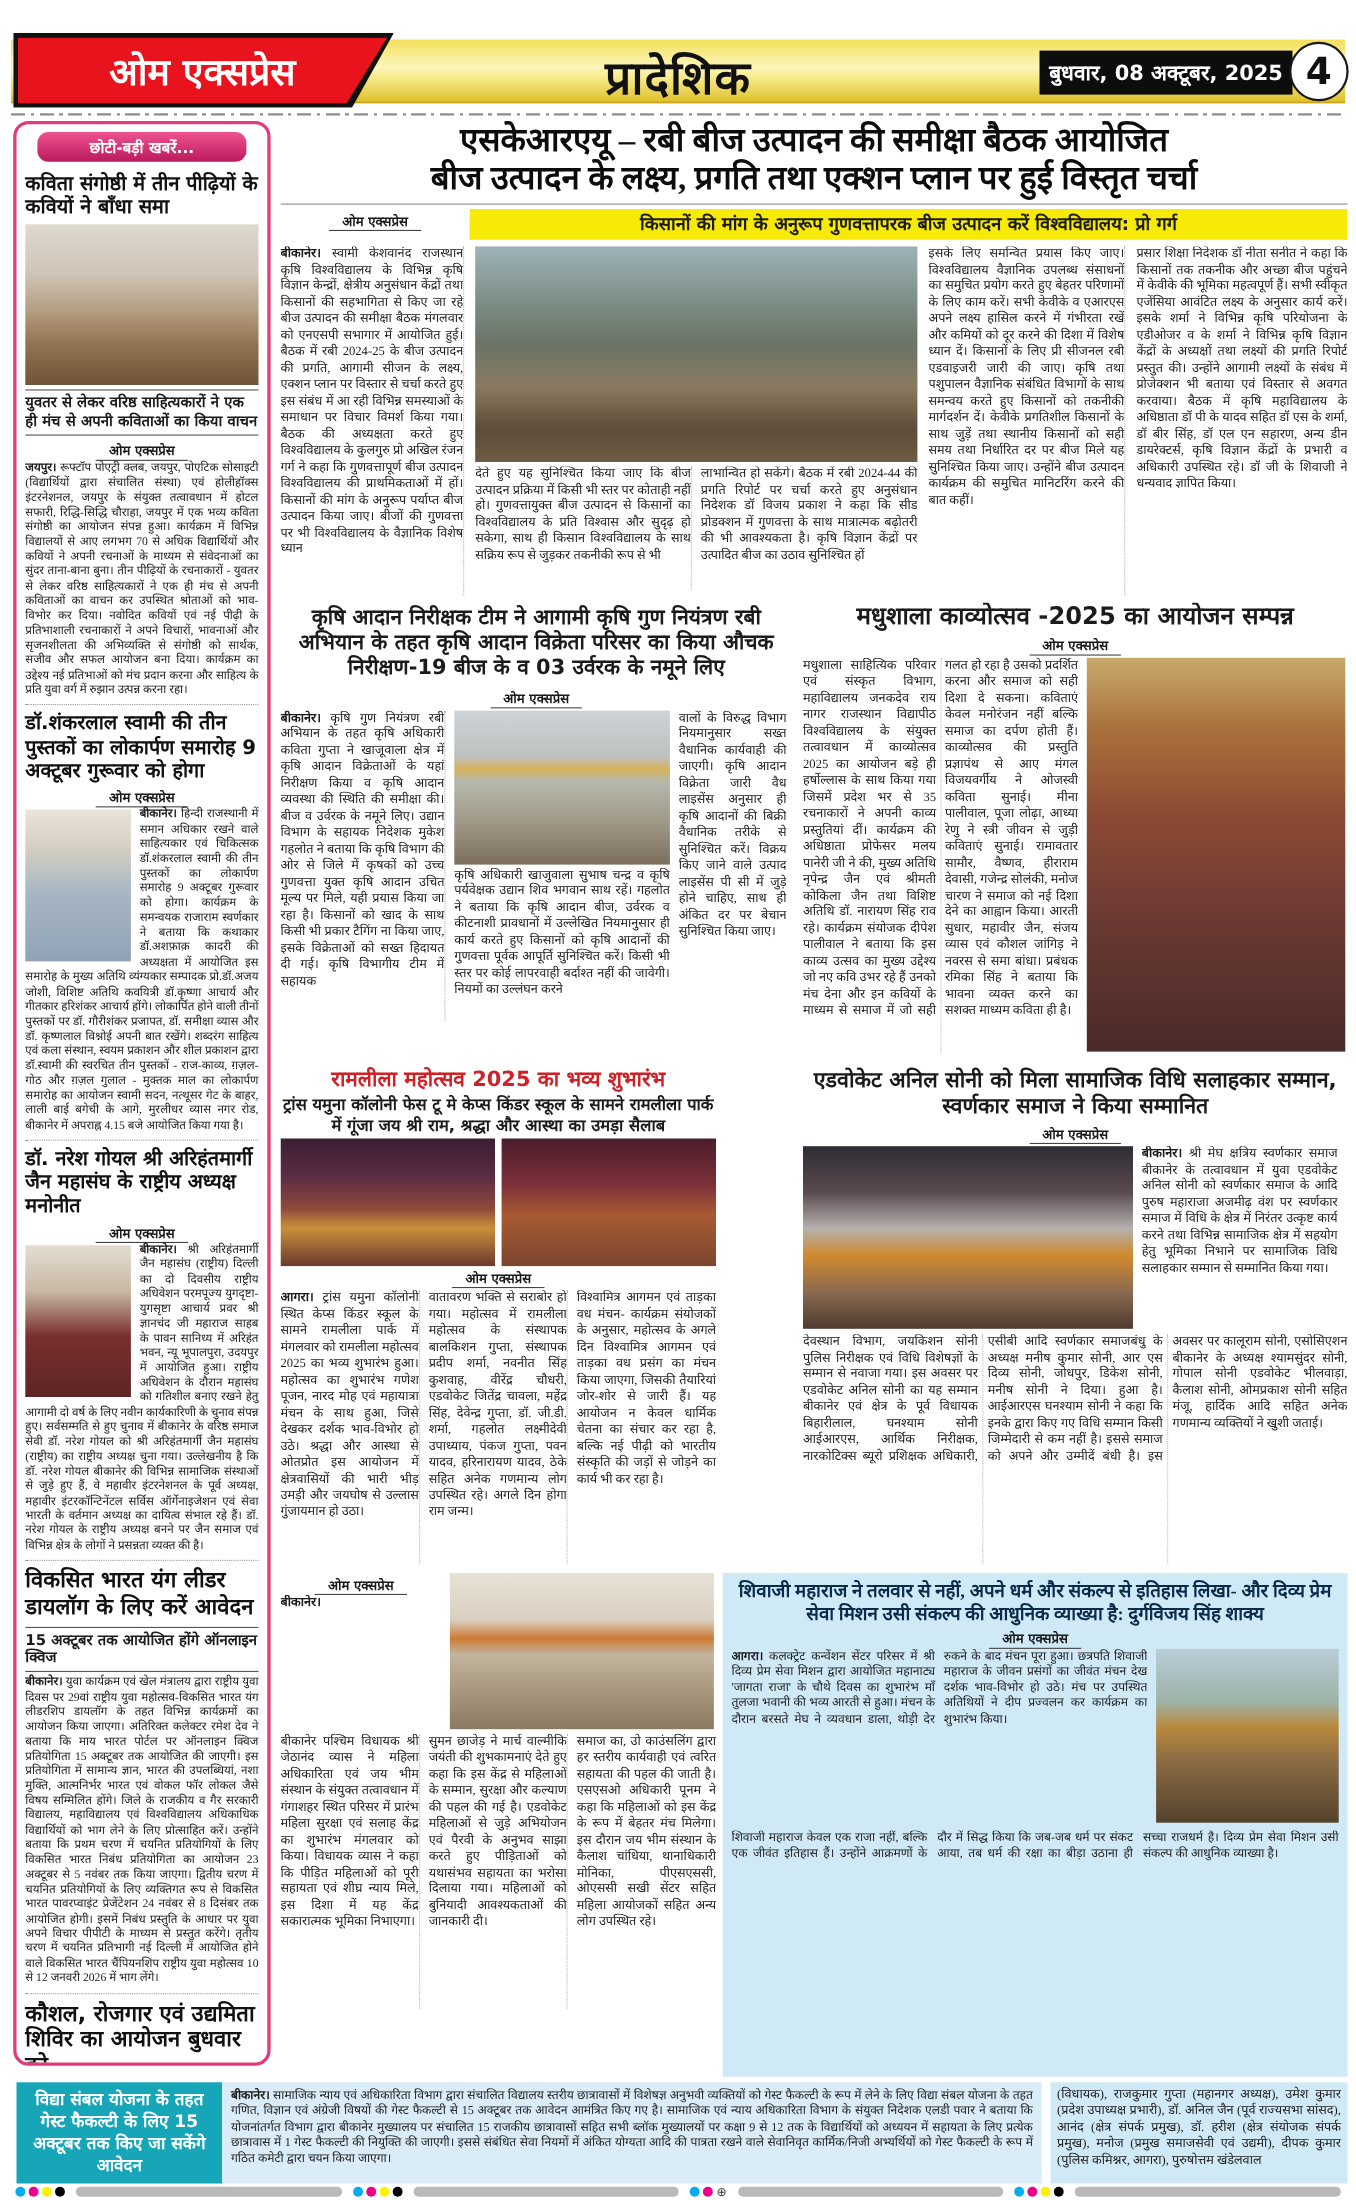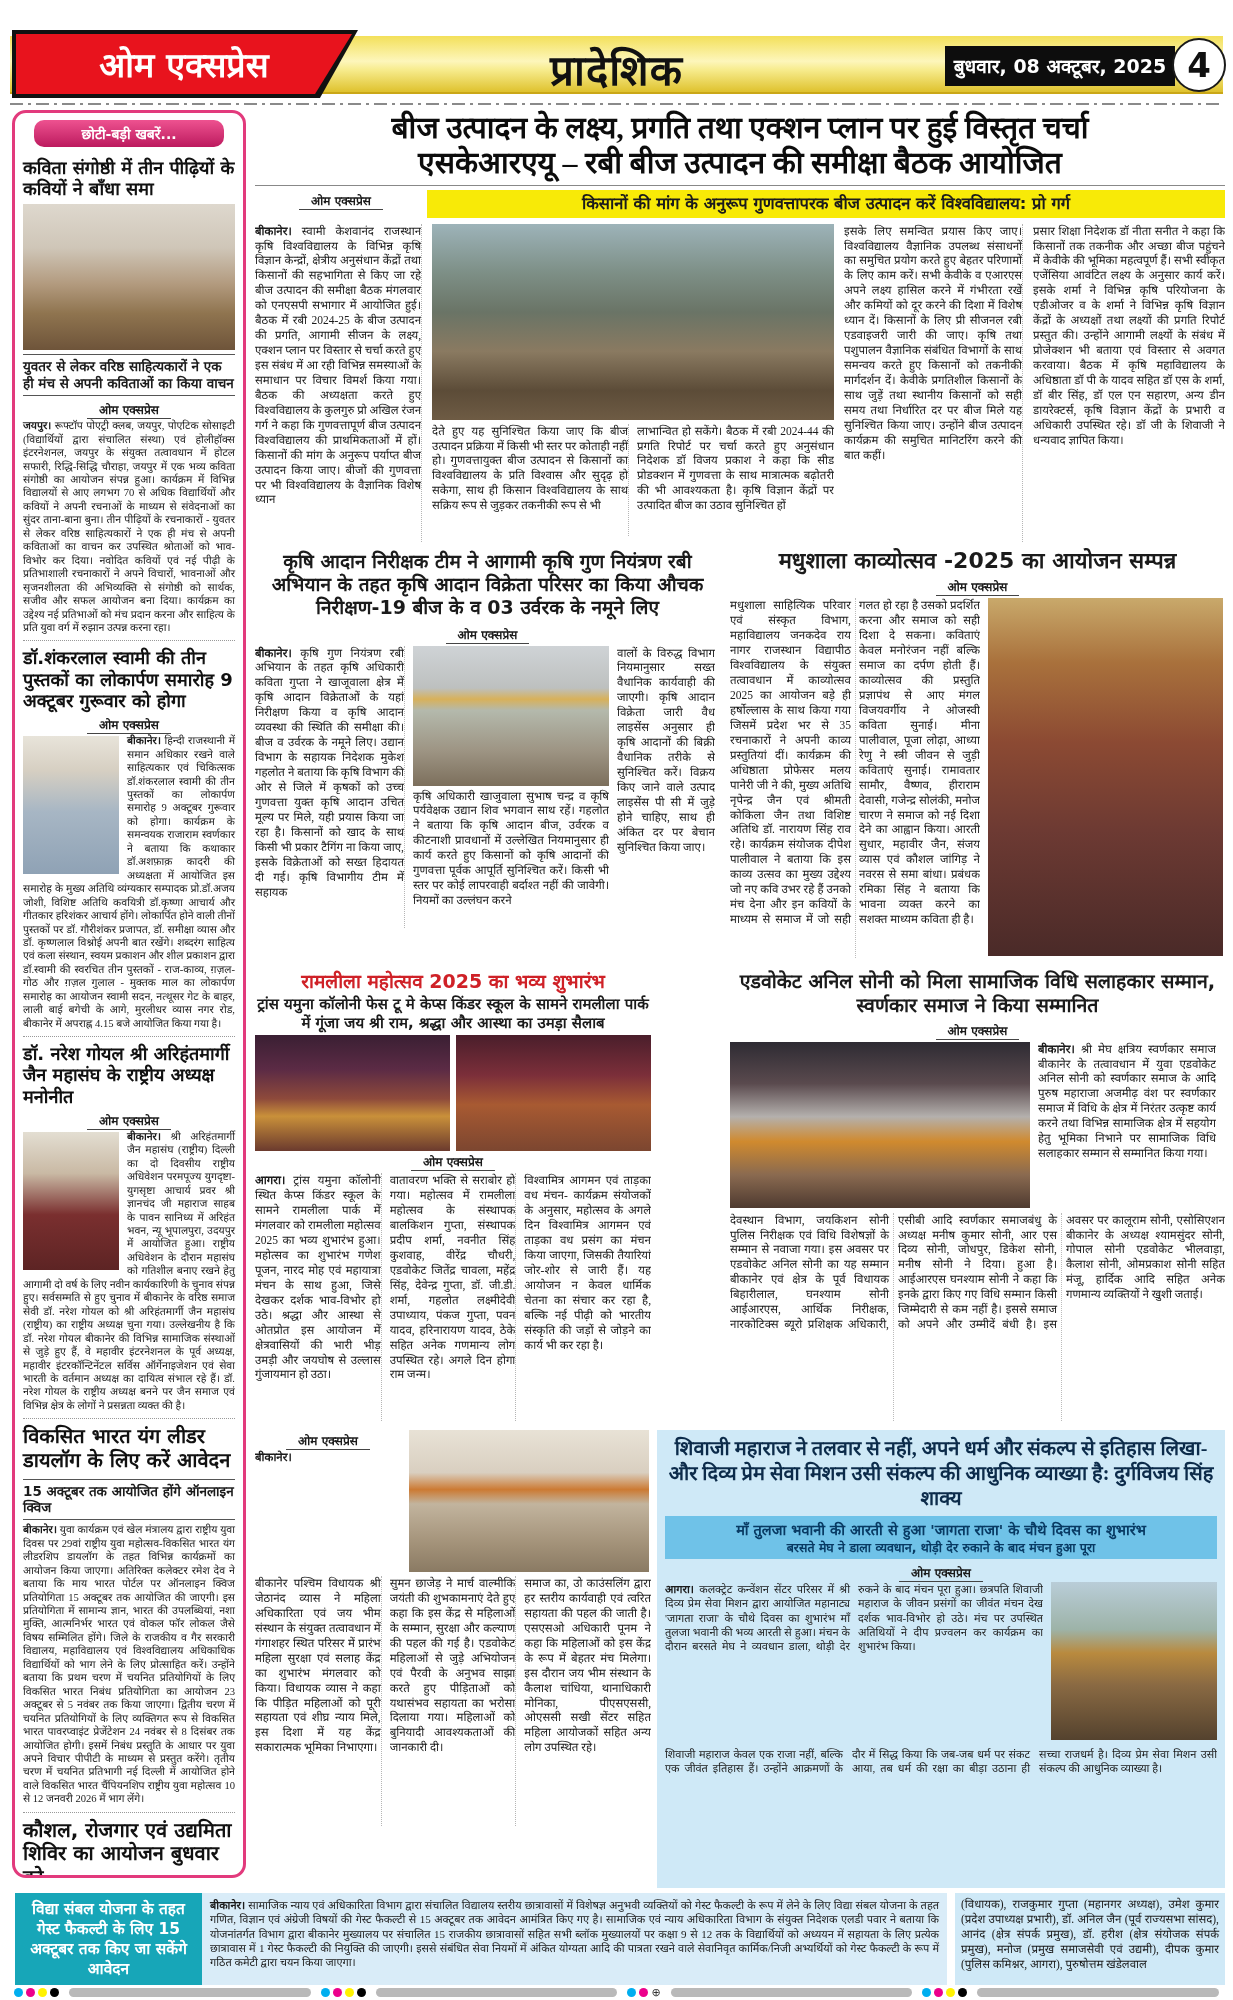--- a/index.html
+++ b/index.html
@@ -125,21 +125,21 @@
   .vidh-row { display:flex; gap:8px; }
   .vidh-colA { width:146px; }
   .photo-vidh { width:240px; height:142px;
     background:linear-gradient(180deg,#e8e2d6 0%,#d9cfc0 30%,#cc7a33 42%,#c2b49e 52%,#a39279 80%,#8a7a63 100%); }
   .vidh-cols { display:flex; gap:8px; margin-top:4px; }
   .vidh-cols .bodytxt { width:127px; height:250px; }
 
   
   .shiva { left:657px; top:1430px; width:568px; height:458px; background:#cfe9f7;
     padding:6px 8px; overflow:hidden; }
-  .shiva h2 { text-align:center; font-size:20px; line-height:1.25; color:#0c2b4a; }
+  .shiva h2 { text-align:center; font-size:17px; line-height:1.25; color:#0c2b4a; }
   .shiva-strip { background:#6fc2e8; color:#083a63; text-align:center; margin:5px 0 3px;
     padding:3px 4px; font-family:"DejaVu Sans",sans-serif; font-weight:bold; }
   .shiva-strip .s1 { font-size:14.5px; }
   .shiva-strip .s2 { font-size:12.5px; }
   .shiva-row { display:flex; gap:8px; }
   .shiva-txt { width:378px; height:160px; column-count:2; column-gap:8px; }
   .photo-shiva { width:166px; height:158px;
     background:linear-gradient(180deg,#b9cdd8 0%,#9db3a8 30%,#b98a3e 45%,#8a6a43 65%,#54422e 100%); }
   .shiva-cols { height:112px; margin-top:5px; column-count:3; column-gap:9px; }
   .shiva .bodytxt { font-size:11px; }
@@ -212,22 +212,22 @@
 
   <div class="sb-sep"></div>
   <div>
     <div class="sb-h hfont" style="font-size:20px">कौशल, रोजगार एवं उद्यमिता शिविर का आयोजन बुधवार को</div>
 
   </div>
 </div>
 
 <div class="abs lead">
   <h1>
+    <div>एसकेआरएयू – रबी बीज उत्पादन की समीक्षा बैठक आयोजित</div>
     <div>बीज उत्पादन के लक्ष्य, प्रगति तथा एक्शन प्लान पर हुई विस्तृत चर्चा</div>
-    <div>एसकेआरएयू – रबी बीज उत्पादन की समीक्षा बैठक आयोजित</div>
   </h1>
   <div class="lead-krow">
     <div class="by byline"><span>ओम एक्सप्रेस</span></div>
     <div class="kicker hfont">किसानों की मांग के अनुरूप गुणवत्तापरक बीज उत्पादन करें विश्वविद्यालय: प्रो गर्ग</div>
   </div>
   <div class="lead-cols">
     <div class="lead-colA bodytxt vsep" style="height:318px">
       <b class="dl">बीकानेर।</b> <span>स्वामी केशवानंद राजस्थान कृषि विश्वविद्यालय के विभिन्न कृषि विज्ञान केन्द्रों, क्षेत्रीय अनुसंधान केंद्रों तथा किसानों की सहभागिता से किए जा रहे बीज उत्पादन की समीक्षा बैठक मंगलवार को एनएसपी सभागार में आयोजित हुई। बैठक में रबी 2024-25 के बीज उत्पादन की प्रगति, आगामी सीजन के लक्ष्य, एक्शन प्लान पर विस्तार से चर्चा करते हुए इस संबंध में आ रही विभिन्न समस्याओं के समाधान पर विचार विमर्श किया गया। बैठक की अध्यक्षता करते हुए विश्वविद्यालय के कुलगुरु प्रो अखिल रंजन गर्ग ने कहा कि गुणवत्तापूर्ण बीज उत्पादन विश्वविद्यालय की प्राथमिकताओं में हों। किसानों की मांग के अनुरूप पर्याप्त बीज उत्पादन किया जाए। बीजों की गुणवत्ता पर भी विश्वविद्यालय के वैज्ञानिक विशेष ध्यान</span>
     </div>
     <div class="lead-center">
@@ -307,24 +307,20 @@
   </div>
   <div class="vidh-cols">
     <div class="bodytxt vsep">बीकानेर पश्चिम विधायक श्री जेठानंद व्यास ने महिला अधिकारिता एवं जय भीम संस्थान के संयुक्त तत्वावधान में गंगाशहर स्थित परिसर में प्रारंभ महिला सुरक्षा एवं सलाह केंद्र का शुभारंभ मंगलवार को किया। विधायक व्यास ने कहा कि पीड़ित महिलाओं को पूरी सहायता एवं शीघ्र न्याय मिले, इस दिशा में यह केंद्र सकारात्मक भूमिका निभाएगा।</div>
     <div class="bodytxt vsep">सुमन छाजेड़ ने मार्च वाल्मीकि जयंती की शुभकामनाएं देते हुए कहा कि इस केंद्र से महिलाओं के सम्मान, सुरक्षा और कल्याण की पहल की गई है। एडवोकेट महिलाओं से जुड़े अभियोजन एवं पैरवी के अनुभव साझा करते हुए पीड़िताओं को यथासंभव सहायता का भरोसा दिलाया गया। महिलाओं को बुनियादी आवश्यकताओं की जानकारी दी।</div>
     <div class="bodytxt">समाज का, उो काउंसलिंग द्वारा हर स्तरीय कार्यवाही एवं त्वरित सहायता की पहल की जाती है। एसएसओ अधिकारी पूनम ने कहा कि महिलाओं को इस केंद्र के रूप में बेहतर मंच मिलेगा। इस दौरान जय भीम संस्थान के कैलाश चांधिया, थानाधिकारी मोनिका, पीएसएससी, ओएससी सखी सेंटर सहित महिला आयोजकों सहित अन्य लोग उपस्थित रहे।</div>
   </div>
 </div>
 
 <div class="abs shiva">
   <h2>शिवाजी महाराज ने तलवार से नहीं, अपने धर्म और संकल्प से इतिहास लिखा- और दिव्य प्रेम सेवा मिशन उसी संकल्प की आधुनिक व्याख्या है: दुर्गविजय सिंह शाक्य</h2>
-  <div class="shiva-strip">
-    <div class="s1">माँ तुलजा भवानी की आरती से हुआ 'जागता राजा' के चौथे दिवस का शुभारंभ</div>
-    <div class="s2">बरसते मेघ ने डाला व्यवधान, थोड़ी देर रुकाने के बाद मंचन हुआ पूरा</div>
-  </div>
   <div class="byline"><span>ओम एक्सप्रेस</span></div>
   <div class="shiva-row">
     <div class="shiva-txt bodytxt">
       <b class="dl">आगरा।</b> <span>कलक्ट्रेट कन्वेंशन सेंटर परिसर में श्री दिव्य प्रेम सेवा मिशन द्वारा आयोजित महानाट्य 'जागता राजा' के चौथे दिवस का शुभारंभ माँ तुलजा भवानी की भव्य आरती से हुआ। मंचन के दौरान बरसते मेघ ने व्यवधान डाला, थोड़ी देर रुकने के बाद मंचन पूरा हुआ। छत्रपति शिवाजी महाराज के जीवन प्रसंगों का जीवंत मंचन देख दर्शक भाव-विभोर हो उठे। मंच पर उपस्थित अतिथियों ने दीप प्रज्वलन कर कार्यक्रम का शुभारंभ किया।</span>
     </div>
     <div class="photo-shiva photo"></div>
   </div>
   <div class="shiva-cols bodytxt">शिवाजी महाराज केवल एक राजा नहीं, बल्कि एक जीवंत इतिहास हैं। उन्होंने आक्रमणों के दौर में सिद्ध किया कि जब-जब धर्म पर संकट आया, तब धर्म की रक्षा का बीड़ा उठाना ही सच्चा राजधर्म है। दिव्य प्रेम सेवा मिशन उसी संकल्प की आधुनिक व्याख्या है।</div>
 </div>
 <div class="abs shiva-cont bodytxt">(विधायक), राजकुमार गुप्ता (महानगर अध्यक्ष), उमेश कुमार (प्रदेश उपाध्यक्ष प्रभारी), डॉ. अनिल जैन (पूर्व राज्यसभा सांसद), आनंद (क्षेत्र संपर्क प्रमुख), डॉ. हरीश (क्षेत्र संयोजक संपर्क प्रमुख), मनोज (प्रमुख समाजसेवी एवं उद्यमी), दीपक कुमार (पुलिस कमिश्नर, आगरा), पुरुषोत्तम खंडेलवाल</div>

